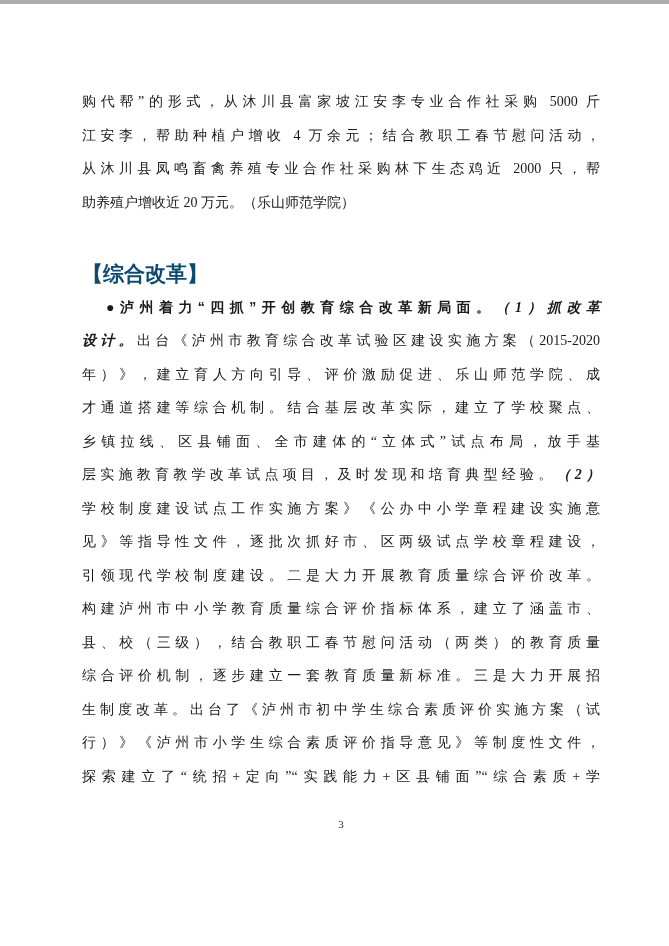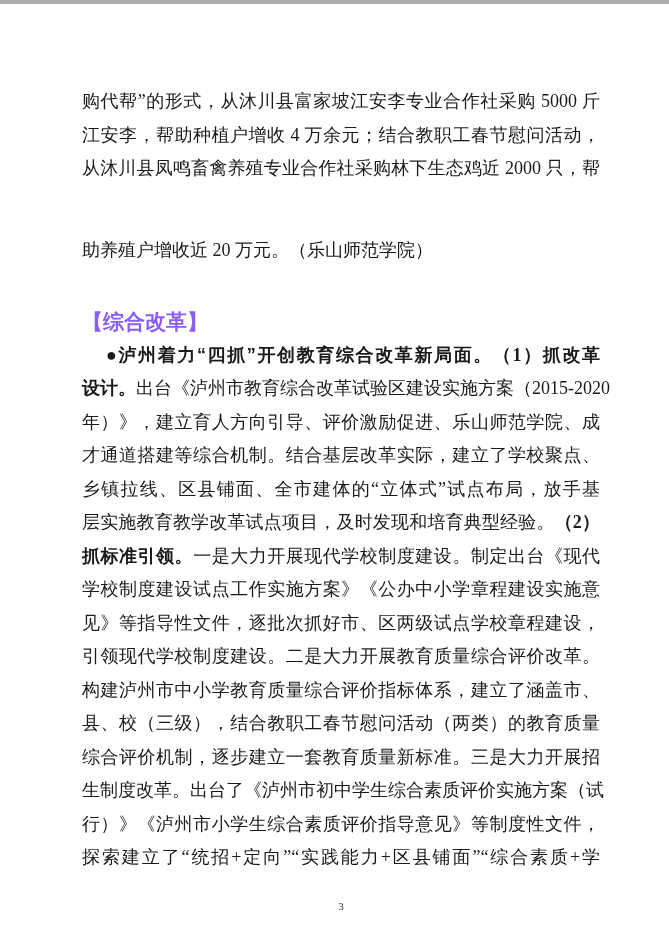--- a/index.html
+++ b/index.html
@@ -15,49 +15,49 @@
   }
   .page {
     width: 669px;
     min-height: 942px;
     box-sizing: border-box;
     padding: 81px 69px 20px 82px;
     background: #ffffff;
     color: #1a1a1a;
   }
   .line {
-    font-size: 18px;
+    font-size: 14px;
     line-height: 33.5px;
     text-align: justify;
     text-align-last: justify;
     text-justify: inter-character;
     white-space: nowrap;
     color: #1a1a1a;
   }
   .line.flush {
     text-align-last: left;
-    margin-top: 48px;
   }
   .line.indent {
     text-indent: 24px;
   }
   .hei {
     font-weight: 700;
     font-family: "Liberation Sans", sans-serif;
   }
   .kai {
     font-weight: 700;
+    font-style: italic;
   }
   .heading {
     margin: 38px 0 0 0;
     font-size: 21px;
     line-height: 33.5px;
     font-weight: 700;
     font-family: "Liberation Sans", sans-serif;
-    color: #8b5cf6;
+    color: #0c4a6e;
   }
   .page-number {
     margin-top: 24px;
     text-align: center;
     font-size: 11px;
     line-height: 15px;
     color: #333333;
   }
 </style>
 </head>
@@ -76,21 +76,20 @@
 
   <div class="heading">【综合改革】</div>
 
   <div class="para">
     <div class="line indent"><span class="hei">●泸州着力“四抓”开创教育综合改革新局面。</span><span class="kai">（1）抓改革</span><span></span><span class="kai"></span></div>
     <div class="line"><span class="hei"></span><span class="kai">设计。</span><span>出台《泸州市教育综合改革试验区建设实施方案（2015-2020</span><span class="kai"></span></div>
     <div class="line"><span class="hei"></span><span class="kai"></span><span>年）》，建立育人方向引导、评价激励促进、乐山师范学院、成</span><span class="kai"></span></div>
     <div class="line"><span class="hei"></span><span class="kai"></span><span>才通道搭建等综合机制。结合基层改革实际，建立了学校聚点、</span><span class="kai"></span></div>
     <div class="line"><span class="hei"></span><span class="kai"></span><span>乡镇拉线、区县铺面、全市建体的“立体式”试点布局，放手基</span><span class="kai"></span></div>
     <div class="line"><span class="hei"></span><span class="kai"></span><span>层实施教育教学改革试点项目，及时发现和培育典型经验。</span><span class="kai">（2）</span></div>
-    <div class="line"><span class="hei"></span><span class="kai">抓标准引领。</span><span>一是大力开展现代学校制度建设。制定出台《现代</span><span class="kai"></span></div>
     <div class="line"><span class="hei"></span><span class="kai"></span><span>学校制度建设试点工作实施方案》《公办中小学章程建设实施意</span><span class="kai"></span></div>
     <div class="line"><span class="hei"></span><span class="kai"></span><span>见》等指导性文件，逐批次抓好市、区两级试点学校章程建设，</span><span class="kai"></span></div>
     <div class="line"><span class="hei"></span><span class="kai"></span><span>引领现代学校制度建设。二是大力开展教育质量综合评价改革。</span><span class="kai"></span></div>
     <div class="line"><span class="hei"></span><span class="kai"></span><span>构建泸州市中小学教育质量综合评价指标体系，建立了涵盖市、</span><span class="kai"></span></div>
     <div class="line"><span class="hei"></span><span class="kai"></span><span>县、校（三级），结合教职工春节慰问活动（两类）的教育质量</span><span class="kai"></span></div>
     <div class="line"><span class="hei"></span><span class="kai"></span><span>综合评价机制，逐步建立一套教育质量新标准。三是大力开展招</span><span class="kai"></span></div>
     <div class="line"><span class="hei"></span><span class="kai"></span><span>生制度改革。出台了《泸州市初中学生综合素质评价实施方案（试</span><span class="kai"></span></div>
     <div class="line"><span class="hei"></span><span class="kai"></span><span>行）》《泸州市小学生综合素质评价指导意见》等制度性文件，</span><span class="kai"></span></div>
     <div class="line"><span class="hei"></span><span class="kai"></span><span>探索建立了“统招+定向”“实践能力+区县铺面”“综合素质+学</span><span class="kai"></span></div>
   </div>

